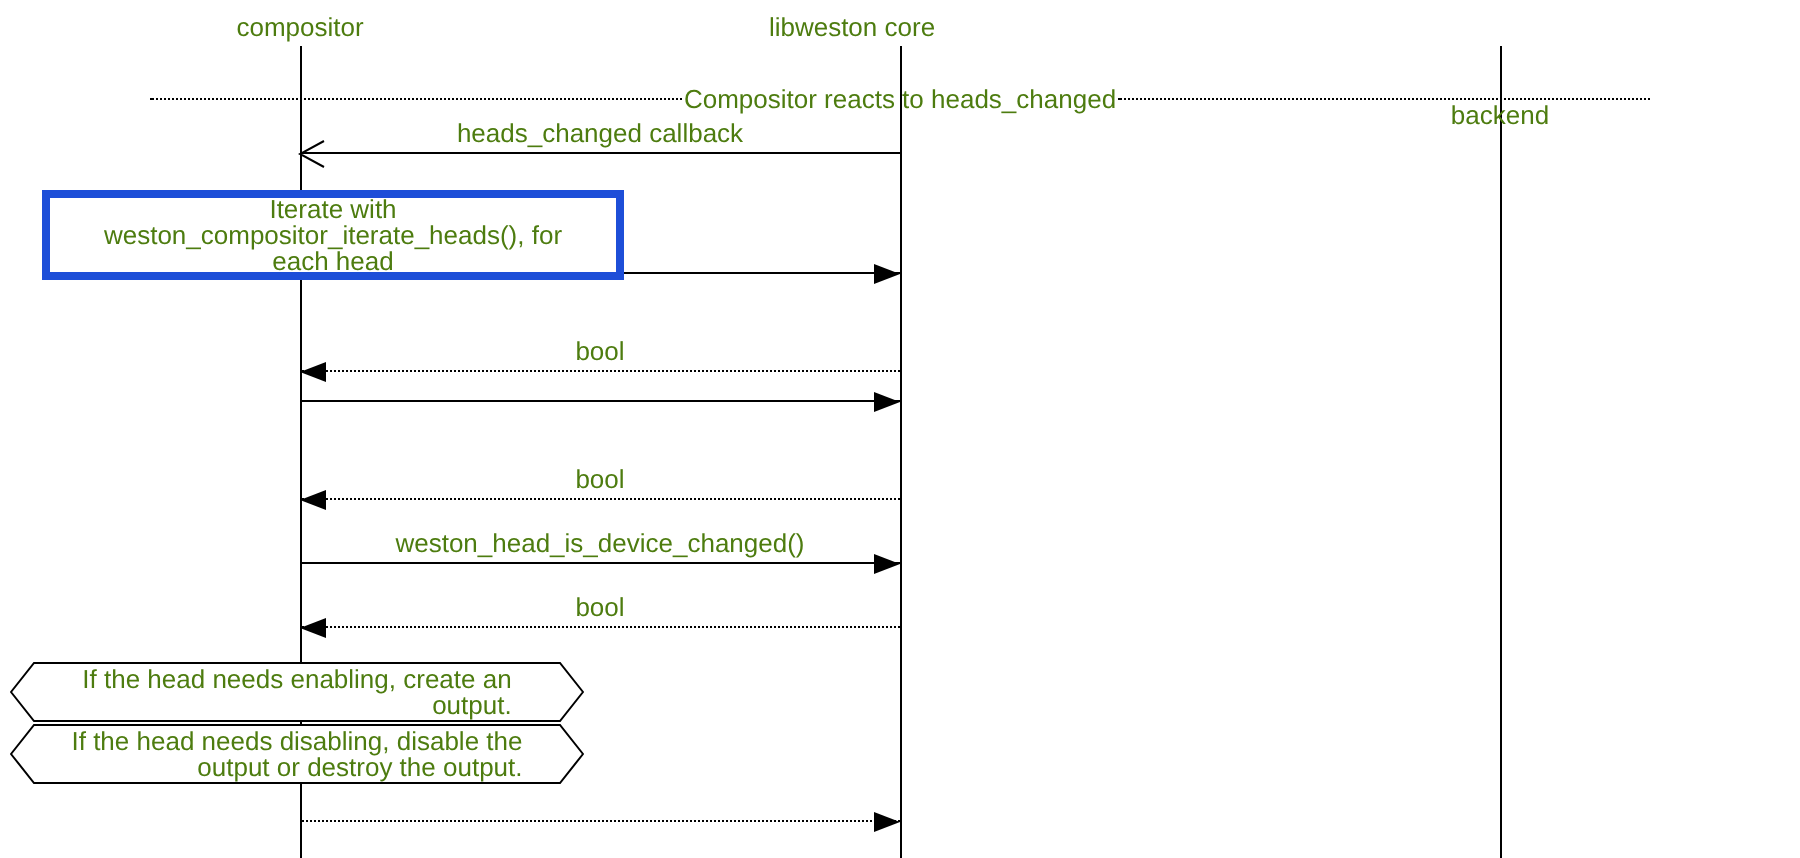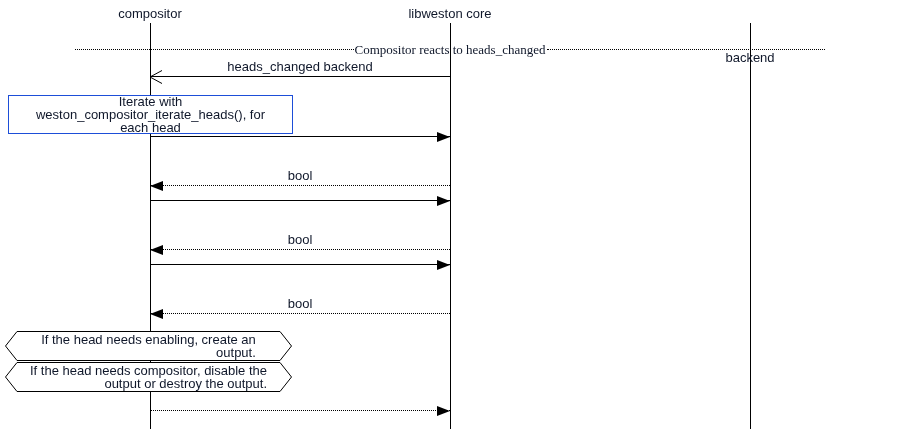--- a/index.html
+++ b/index.html
@@ -1,37 +1,37 @@
 <!DOCTYPE html>
 <html><head>
 <meta charset="utf-8">
 <style>
   html,body{margin:0;padding:0;background:#fff;}
   .diagram{
     position:relative;width:900px;height:429px;background:#ffffff;overflow:hidden;
-    font-family:"Liberation Sans",sans-serif;font-size:13px;color:#0f172a;
+    font-family:"Liberation Sans",sans-serif;font-size:13px;color:#4d7c0f;
   }
   .lifeline{position:absolute;top:23px;bottom:0;width:0;border-left:1px solid #000;z-index:1;}
   .entity-label{position:absolute;top:6px;transform:translateX(-50%);white-space:nowrap;z-index:2;}
-  .divider{position:absolute;top:42px;left:75px;width:750px;display:flex;align-items:center;z-index:3;font-family:Liberation Serif, serif;}
+  .divider{position:absolute;top:42px;left:75px;width:750px;display:flex;align-items:center;z-index:3;}
   .divider .seg{flex:1;height:0;border-top:1px dotted #000;}
   .divider .txt{white-space:nowrap;padding:0 1px;line-height:15px;}
   .msg{position:absolute;left:150px;width:300px;z-index:4;}
   .msg .lbl{height:15px;line-height:15px;text-align:center;margin-bottom:2px;white-space:nowrap;}
   .msg .line{position:relative;height:0;}
   .line.solid{border-top:1px solid #000;}
   .line.dotted{border-top:1px dotted #000;}
   .ah-right{position:absolute;right:0;top:-5px;width:0;height:0;
     border-left:13px solid #000;border-top:5px solid transparent;border-bottom:5px solid transparent;}
   .ah-left{position:absolute;left:0;top:-5px;width:0;height:0;
     border-right:13px solid #000;border-top:5px solid transparent;border-bottom:5px solid transparent;}
   .ah-open{position:absolute;left:-1px;top:-8px;width:14px;height:16px;}
   .note-box{
-    position:absolute;left:8px;top:95px;width:283px;height:37px;
-    border:1px solid #1d4ed8;background:#fff;z-index:5;
+    position:absolute;left:21px;top:95px;width:283px;height:37px;
+    border:4px solid #1d4ed8;background:#fff;z-index:5;
     display:flex;align-items:center;justify-content:center;
     text-align:center;white-space:pre-line;line-height:13px;
   }
   .hex{position:absolute;left:5px;width:287px;height:30px;z-index:5;}
   .hex svg{position:absolute;left:0;top:0;}
   .hex .txt{
     position:absolute;left:0;top:0;right:0;bottom:0;
     display:flex;align-items:center;justify-content:center;
     text-align:right;white-space:pre-line;line-height:13px;
   }
@@ -39,31 +39,31 @@
 </head>
 <body>
 
 <div class="diagram">
 
   <div class="lifeline" style="left:150px;"></div>
   <div class="lifeline" style="left:450px;"></div>
   <div class="lifeline" style="left:750px;"></div>
 
   <div class="entity-label" style="left:150px;">compositor</div>
-  <div class="entity-label" style="left:450px;">libweston core</div>
+  <div class="entity-label" style="left:426px;">libweston core</div>
   <div class="entity-label" style="left:750px;margin-top:44px;">backend</div>
 
   <div class="divider">
     <span class="seg"></span>
     <span class="txt">Compositor reacts to heads_changed</span>
     <span class="seg"></span>
   </div>
 
   <div class="msg" style="top:59px;">
-    <div class="lbl">heads_changed backend</div>
+    <div class="lbl">heads_changed callback</div>
     <div class="line solid">
       <svg class="ah-open" viewBox="0 0 14 16">
         <polyline points="13,1.5 1,8 13,14.5" fill="none" stroke="#000" stroke-width="1"></polyline>
       </svg>
     </div>
   </div>
 
   <div class="note-box">Iterate with
 weston_compositor_iterate_heads(), for
 each head</div>
@@ -88,20 +88,21 @@
   </div>
 
   <div class="msg" style="top:232px;">
     <div class="lbl">bool</div>
     <div class="line dotted">
       <span class="ah-left"></span>
     </div>
   </div>
 
   <div class="msg" style="top:264px;">
+    <div class="lbl">weston_head_is_device_changed()</div>
     <div class="line solid">
       <span class="ah-right"></span>
     </div>
   </div>
 
   <div class="msg" style="top:296px;">
     <div class="lbl">bool</div>
     <div class="line dotted">
       <span class="ah-left"></span>
     </div>
@@ -112,21 +113,21 @@
       <polygon points="0.5,15 12,0.5 275,0.5 286.5,15 275,29.5 12,29.5" fill="#fff" stroke="#000" stroke-width="1"></polygon>
     </svg>
     <div class="txt">If the head needs enabling, create an
 output.</div>
   </div>
 
   <div class="hex" style="top:362px;">
     <svg width="287" height="30" viewBox="0 0 287 30">
       <polygon points="0.5,15 12,0.5 275,0.5 286.5,15 275,29.5 12,29.5" fill="#fff" stroke="#000" stroke-width="1"></polygon>
     </svg>
-    <div class="txt">If the head needs compositor, disable the
+    <div class="txt">If the head needs disabling, disable the
 output or destroy the output.</div>
   </div>
 
   <div class="msg" style="top:393px;">
     <div class="lbl"></div>
     <div class="line dotted">
       <span class="ah-right"></span>
     </div>
   </div>
 

